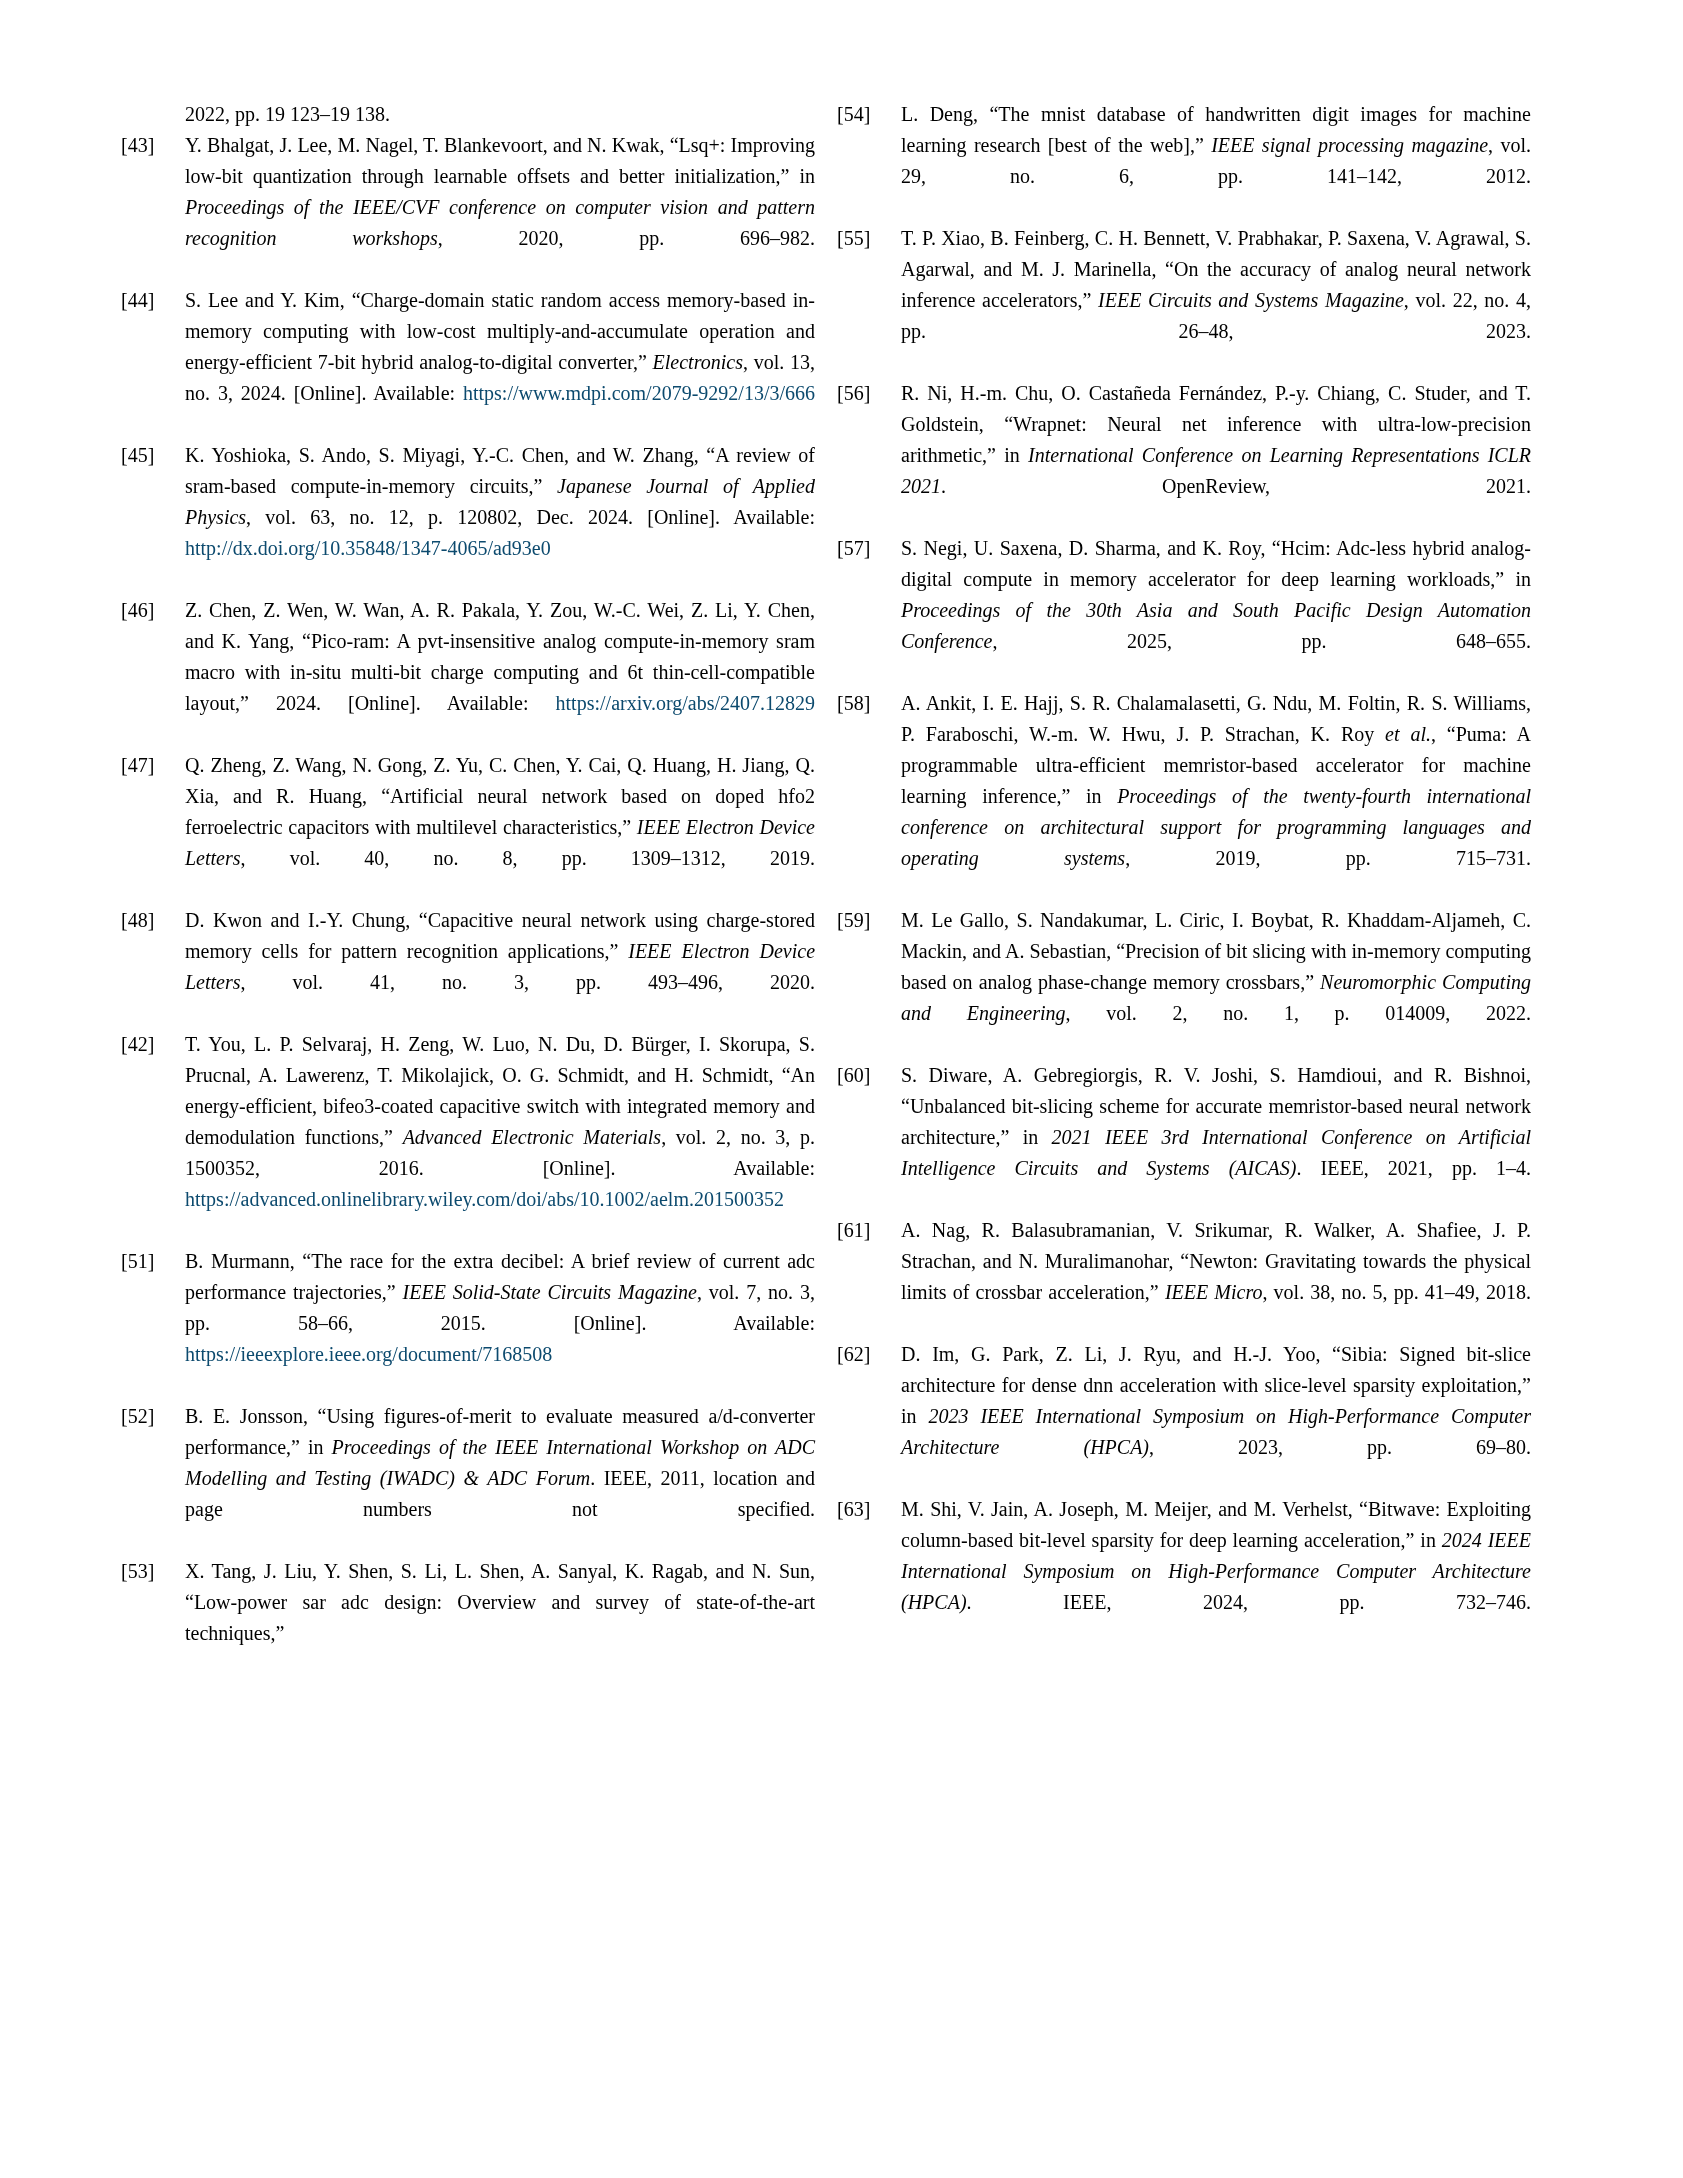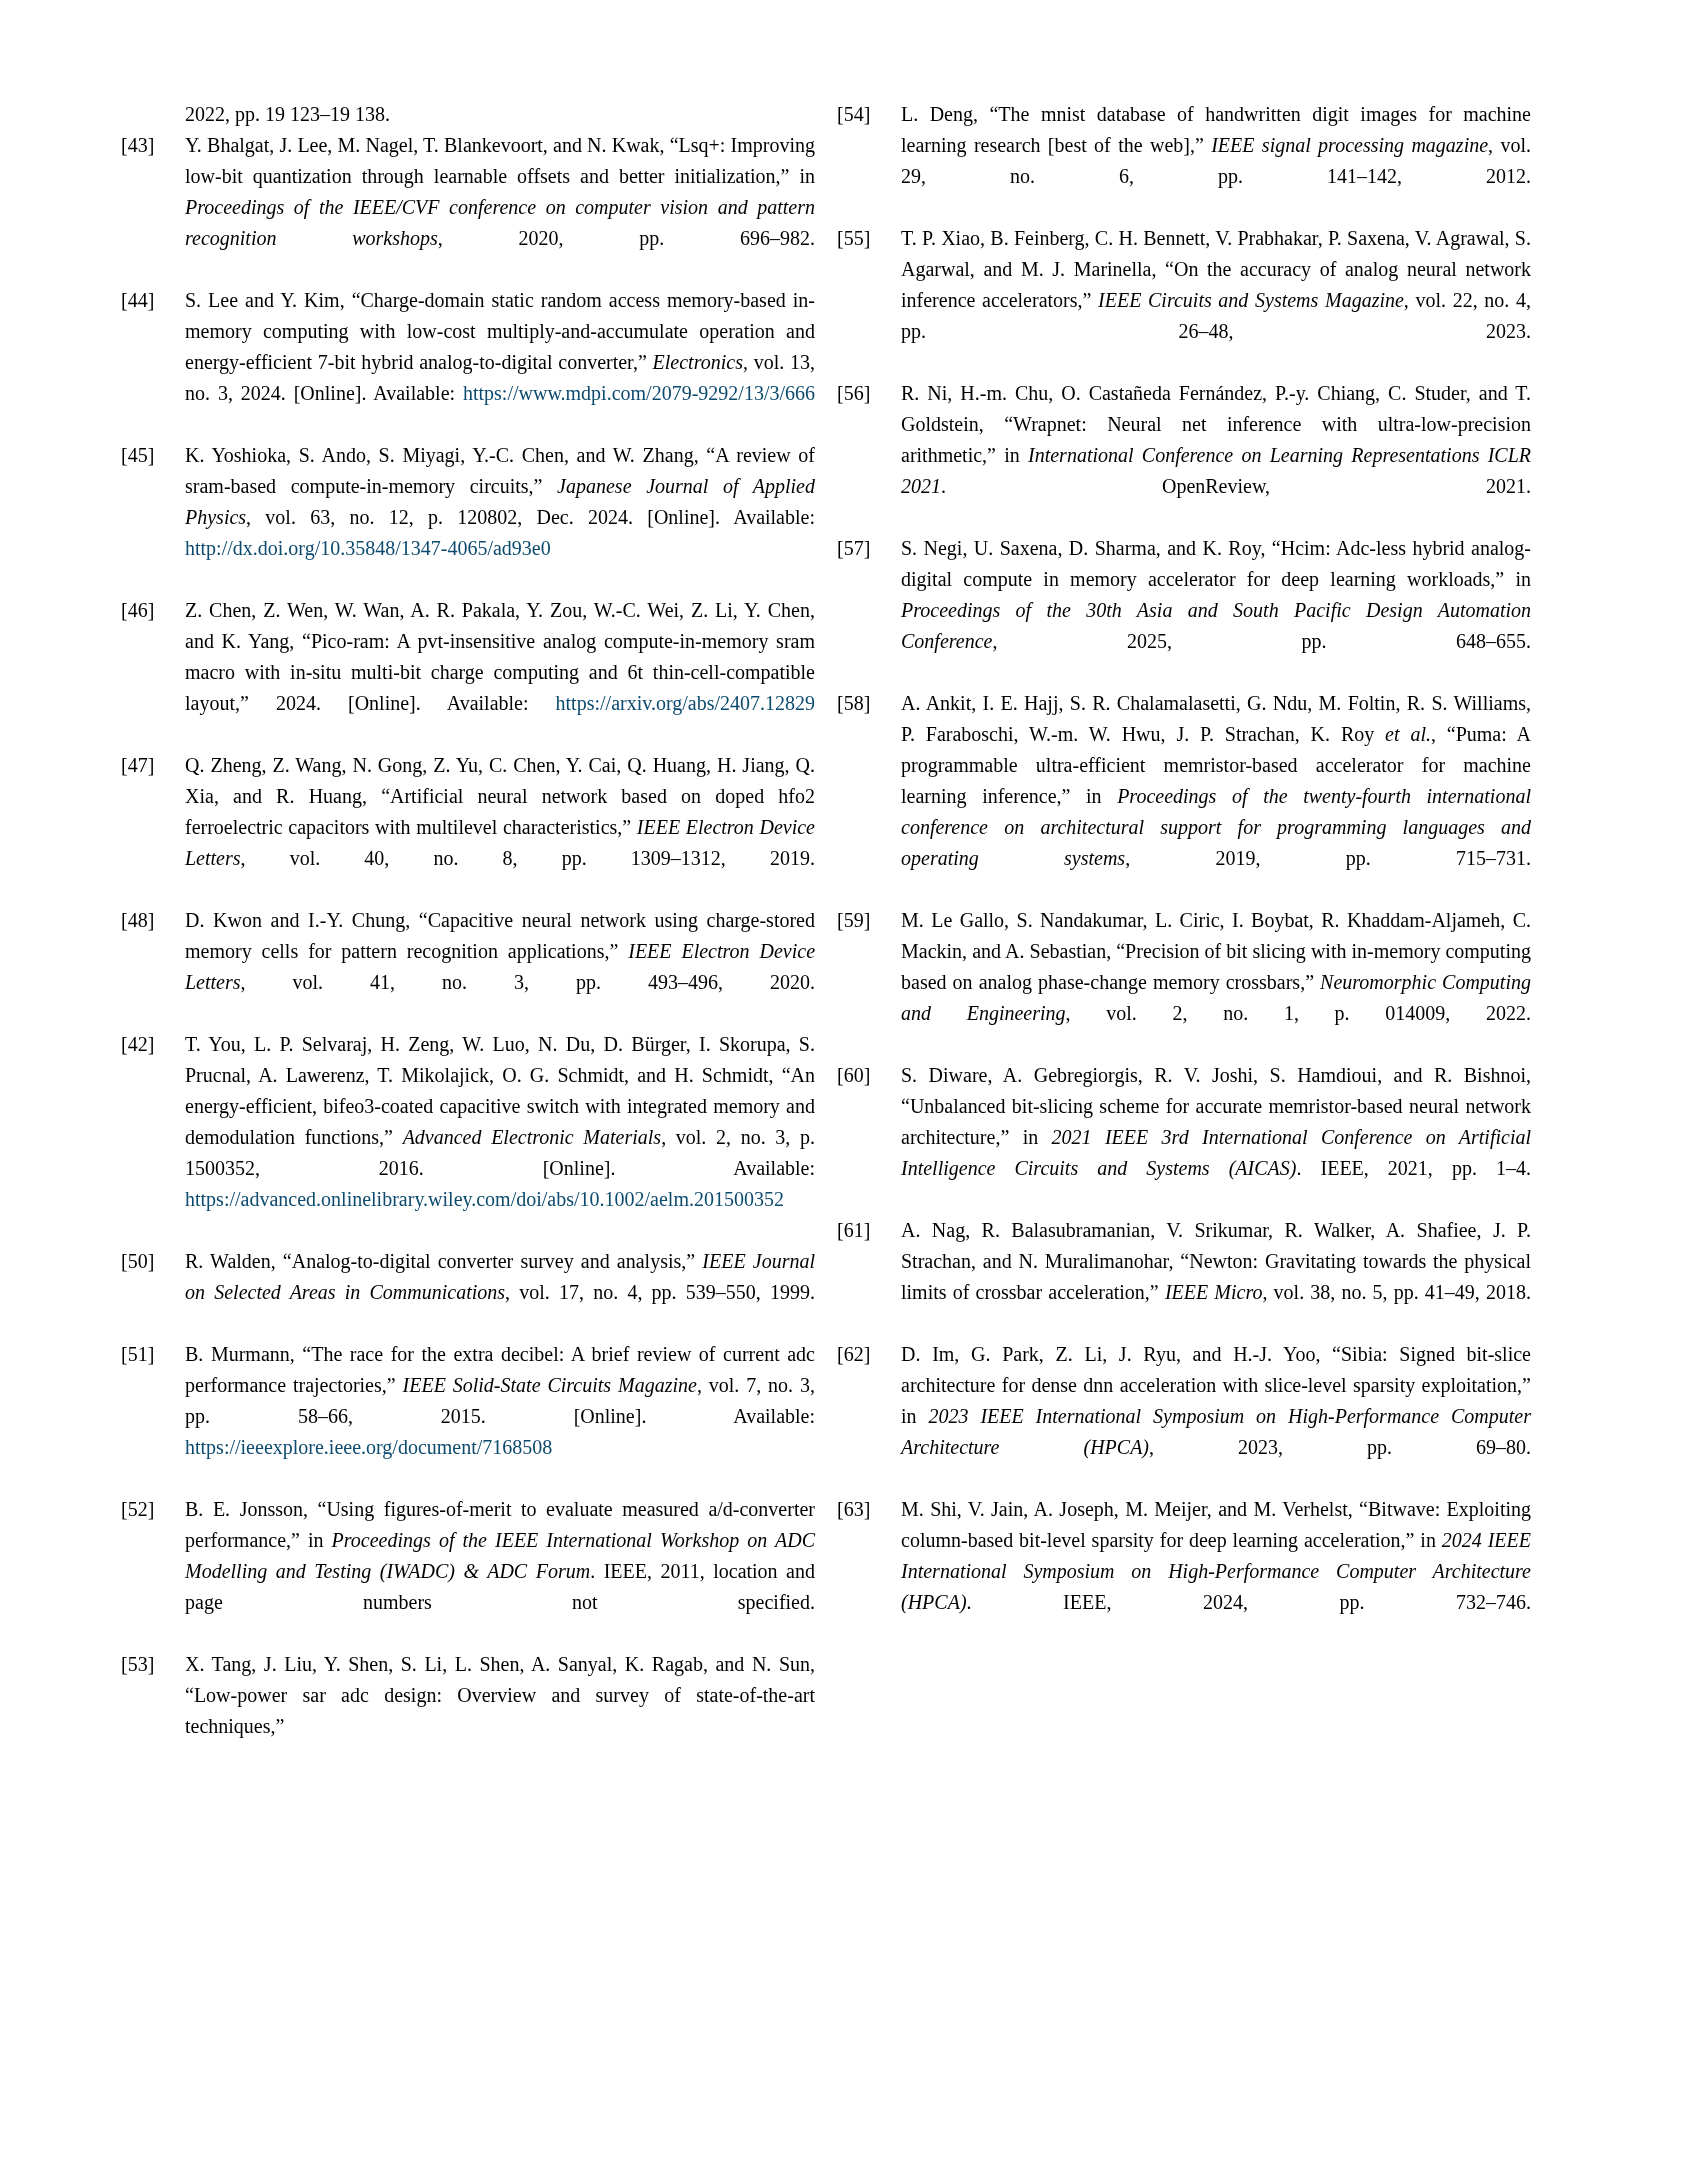--- a/index.html
+++ b/index.html
@@ -101,24 +101,20 @@
           </p>
           <p class="ref">
             <span class="num">[48]</span>
             <span class="body"><span>D. Kwon and I.-Y. Chung, “Capacitive neural network using charge-stored memory cells for pattern recognition applications,” </span><span class="it">IEEE Electron Device Letters</span><span>, vol. 41, no. 3, pp. 493–496, 2020.</span></span>
           </p>
           <p class="ref">
             <span class="num">[42]</span>
             <span class="body"><span>T. You, L. P. Selvaraj, H. Zeng, W. Luo, N. Du, D. Bürger, I. Skorupa, S. Prucnal, A. Lawerenz, T. Mikolajick, O. G. Schmidt, and H. Schmidt, “An energy-efficient, bifeo3-coated capacitive switch with integrated memory and demodulation functions,” </span><span class="it">Advanced Electronic Materials</span><span>, vol. 2, no. 3, p. 1500352, 2016. [Online]. Available: </span><span class="link">https://advanced.onlinelibrary.wiley.com/doi/abs/10.1002/aelm.201500352</span></span>
           </p>
           <p class="ref">
-            <span class="num">[50]</span>
-            <span class="body"><span>R. Walden, “Analog-to-digital converter survey and analysis,” </span><span class="it">IEEE Journal on Selected Areas in Communications</span><span>, vol. 17, no. 4, pp. 539–550, 1999.</span></span>
-          </p>
-          <p class="ref">
             <span class="num">[51]</span>
             <span class="body"><span>B. Murmann, “The race for the extra decibel: A brief review of current adc performance trajectories,” </span><span class="it">IEEE Solid-State Circuits Magazine</span><span>, vol. 7, no. 3, pp. 58–66, 2015. [Online]. Available: </span><span class="link">https://ieeexplore.ieee.org/document/7168508</span></span>
           </p>
           <p class="ref">
             <span class="num">[52]</span>
             <span class="body"><span>B. E. Jonsson, “Using figures-of-merit to evaluate measured a/d-converter performance,” in </span><span class="it">Proceedings of the IEEE International Workshop on ADC Modelling and Testing (IWADC) &amp; ADC Forum</span><span>.   IEEE, 2011, location and page numbers not specified.</span></span>
           </p>
           <p class="ref">
             <span class="num">[53]</span>
             <span class="body"><span>X. Tang, J. Liu, Y. Shen, S. Li, L. Shen, A. Sanyal, K. Ragab, and N. Sun, “Low-power sar adc design: Overview and survey of state-of-the-art techniques,”</span></span>

